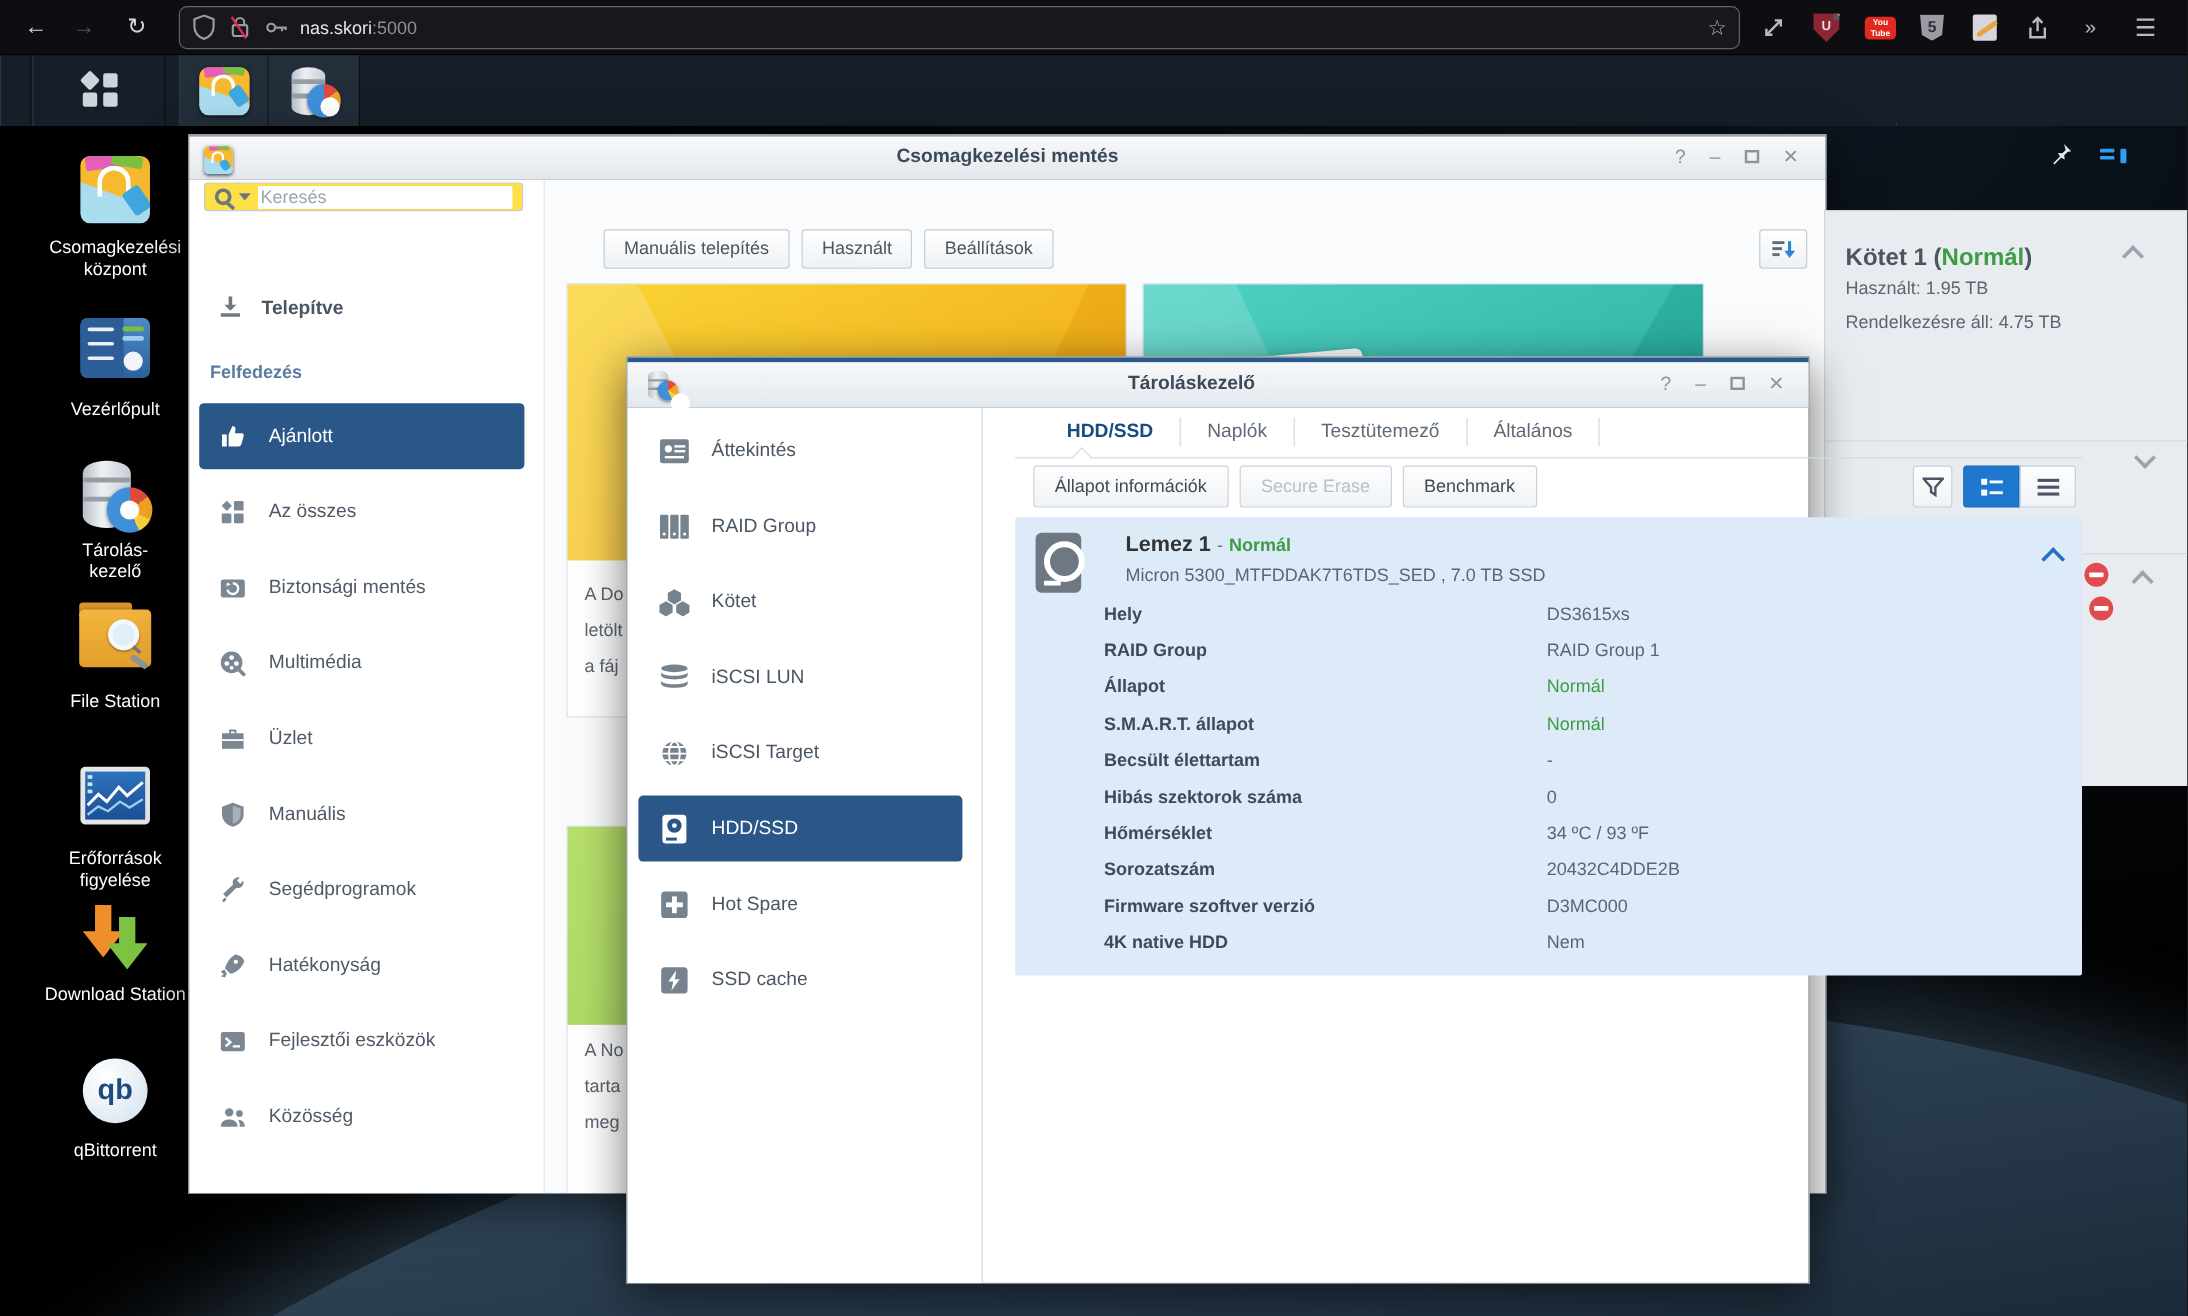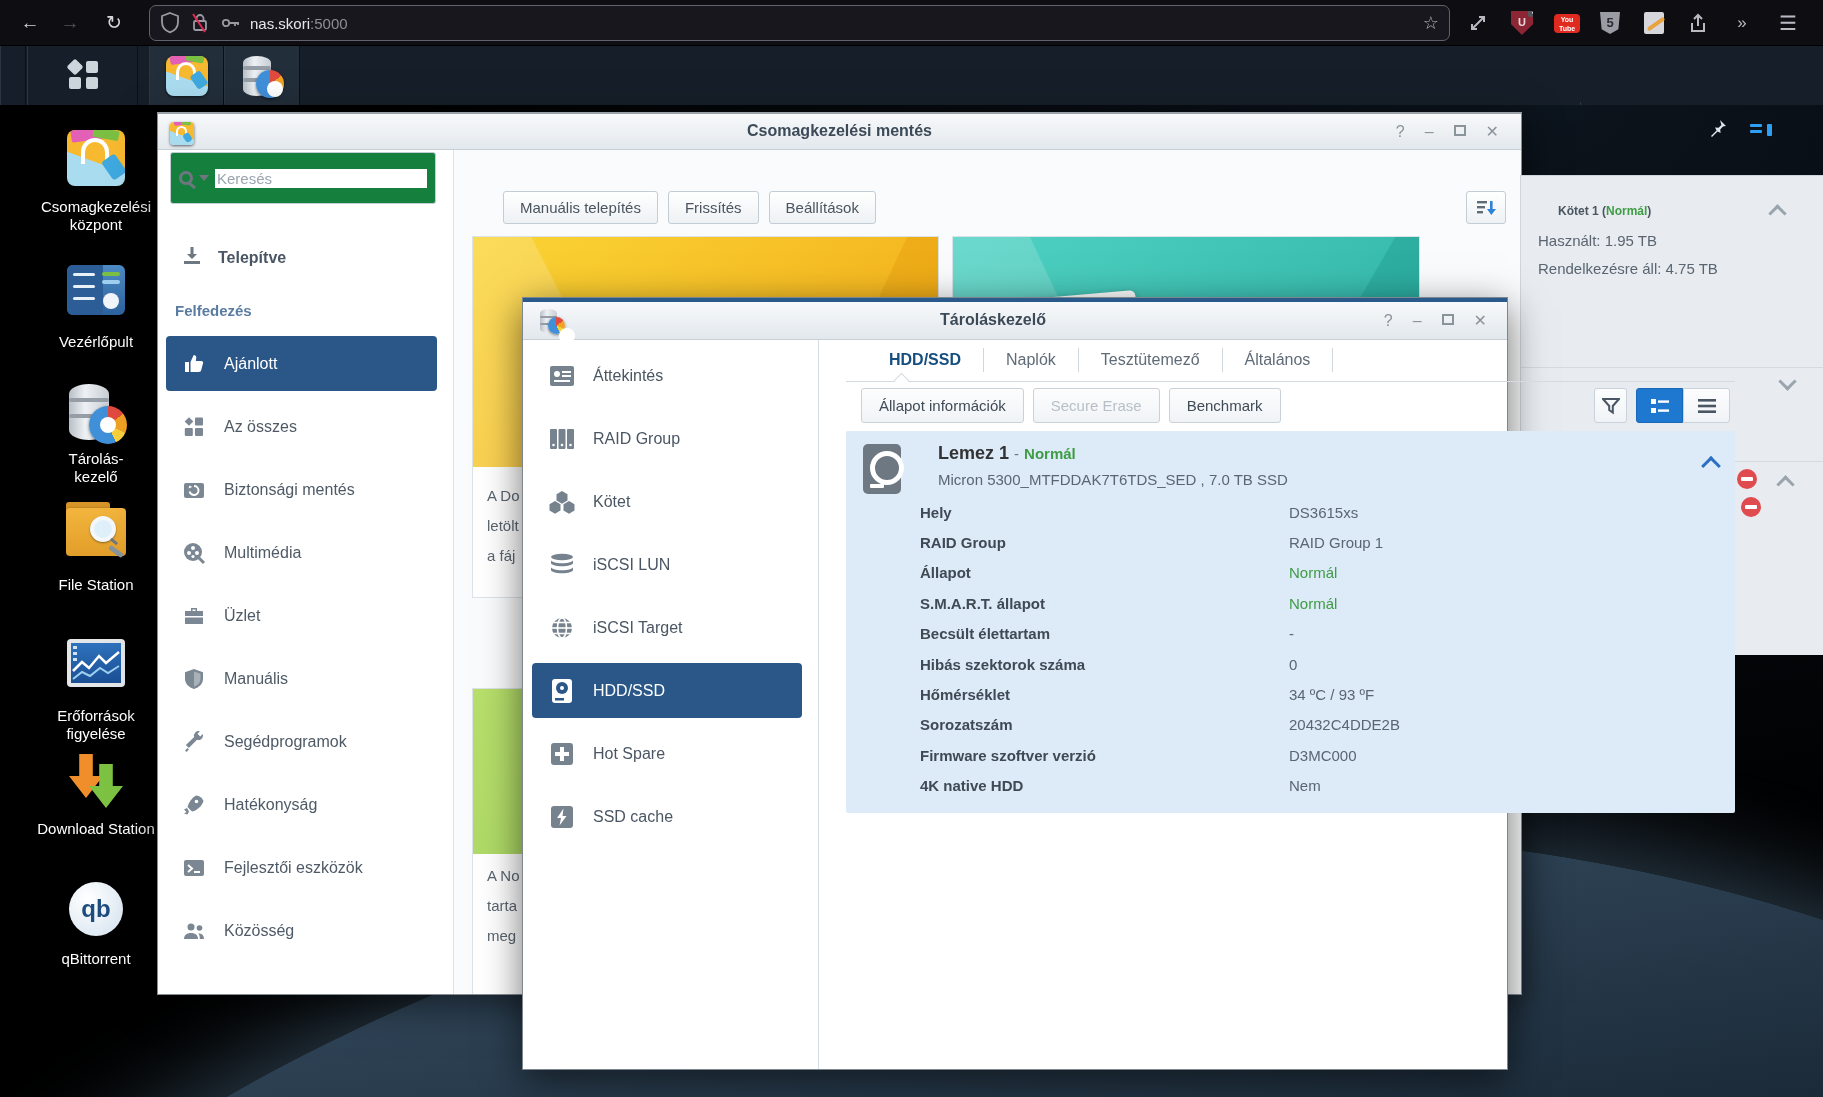--- a/index.html
+++ b/index.html
@@ -91,21 +91,21 @@
   .win{position:absolute;background:#fff;box-shadow:0 10px 36px rgba(0,0,0,.55);}
   .tbar{position:absolute;left:0;right:0;background:linear-gradient(180deg,#f7f9fb,#e3e8ed);border-bottom:1px solid #c6ced6;}
   .wtitle{color:#3c4a58;font-size:16px;font-weight:bold;white-space:nowrap;}
   .wctl{position:absolute;display:flex;gap:20px;color:#8b939b;font-size:16px;line-height:20px;}
   .wctl span{cursor:pointer;}
   .maxbox{display:inline-block;width:12px;height:11px;border:2px solid #8b939b;margin-top:3px;}
 
   
   .pkg{left:157px;top:112px;width:1365px;height:883px;border:1px solid #848c94;border-top:2px solid #9aa1a8;}
   .pkg-side{position:absolute;left:0;top:36px;width:296px;bottom:0;background:#fff;border-right:1px solid #dde3e8;}
-  .searchbox{position:absolute;left:12px;top:2px;width:266px;height:52px;border:1px solid #c3cdd6;border-radius:3px;background:#15803d;display:flex;align-items:center;padding:0 8px;}
+  .searchbox{position:absolute;left:12px;top:2px;width:266px;height:24px;border:1px solid #c3cdd6;border-radius:3px;background:#fde047;display:flex;align-items:center;padding:0 8px;}
   .searchbox input{border:none;outline:none;flex:1;font-size:15px;color:#55616d;min-width:0;}
   .searchbox input::placeholder{color:#9aa5af;}
   .mag{width:14px;height:14px;border:3px solid #6e7780;border-radius:50%;position:relative;margin-right:2px;}
   .mag::after{content:"";position:absolute;right:-6px;bottom:-5px;width:8px;height:3px;background:#6e7780;transform:rotate(40deg);}
   .ddarr{width:0;height:0;border-left:5px solid transparent;border-right:5px solid transparent;border-top:6px solid #6e7780;margin:0 6px 0 4px;}
   .prow{display:flex;align-items:center;height:40px;padding-left:22px;color:#4a5663;font-size:16px;font-weight:bold;}
   .prow .pcico{margin-right:14px;color:#6d7883;}
   .sect{padding:0 0 0 17px;color:#5a7ca0;font-size:15px;font-weight:bold;}
   .pitems{position:absolute;left:0;top:182px;right:0;}
   .pitem{display:flex;align-items:center;height:63px;padding-left:22px;color:#4e5a66;font-size:16px;cursor:pointer;}
@@ -157,21 +157,21 @@
   .dkchev{position:absolute;right:16px;top:24px;width:16px;height:16px;cursor:pointer;}
   .dkchev::before{content:"";position:absolute;left:1px;top:4px;width:11px;height:11px;border-left:3px solid #2a70c2;border-top:3px solid #2a70c2;transform:rotate(45deg);}
   .dkrows{position:absolute;left:0;top:66px;right:0;}
   .dkrow{display:flex;height:30.4px;align-items:center;font-size:15px;}
   .dkrow .l{width:369px;margin-left:74px;color:#3f4a55;font-weight:bold;}
   .dkrow .v{color:#5a6672;}
   .dkrow .v.g{color:#3f9c44;}
 
   
   .wpanel{position:absolute;left:1520px;top:175px;width:303px;height:480px;background:#e8ecf1;border-top:1px solid #cfd5db;border-left:1px solid #cfd5db;}
-  .wv-t{position:absolute;left:17px;top:28px;font-size:12px;font-weight:bold;color:#4a5560;margin-left:20px;}
+  .wv-t{position:absolute;left:17px;top:28px;font-size:20px;font-weight:bold;color:#4a5560;}
   .wv-t .g{color:#3f9c44;}
   .wv-l{position:absolute;left:17px;font-size:15px;color:#5a6570;}
   .chev{position:absolute;width:16px;height:16px;cursor:pointer;}
   .chev::before{content:"";position:absolute;left:2px;width:10px;height:10px;border-left:3px solid #9aa4ad;border-top:3px solid #9aa4ad;}
   .chev.up::before{top:5px;transform:rotate(45deg);}
   .chev.down::before{top:1px;transform:rotate(225deg);}
   .wdiv{position:absolute;left:0;right:0;height:1px;background:#d3dae0;}
   .reddot{position:absolute;width:20px;height:20px;border-radius:50%;background:#df4b4e;}
   .reddot::after{content:"";position:absolute;left:4px;top:8px;width:12px;height:4px;background:#fff;border-radius:1px;}
 
@@ -547,21 +547,21 @@
               </svg>
             </span>
           <span>Közösség</span>
         </div>
       </div>
     </div>
 
     <div class="pkg-main">
       <div style="position:absolute;left:49px;top:41px;display:flex;gap:10px;">
         <span class="tbtn">Manuális telepítés</span>
-        <span class="tbtn">Frissítés</span>
+        <span class="tbtn">Használt</span>
         <span class="tbtn">Beállítások</span>
       </div>
       <div class="sortbtn">
         <svg width="20" height="18" viewBox="0 0 20 18">
             <rect x="1" y="2" width="10" height="2.4" fill="#5f6b77"></rect>
             <rect x="1" y="7" width="8" height="2.4" fill="#5f6b77"></rect>
             <rect x="1" y="12" width="6" height="2.4" fill="#5f6b77"></rect>
             <path d="M14 10V2h2.6v8H20l-4.7 6L11 10z" fill="#2f83d6"></path>
           </svg>
       </div>

